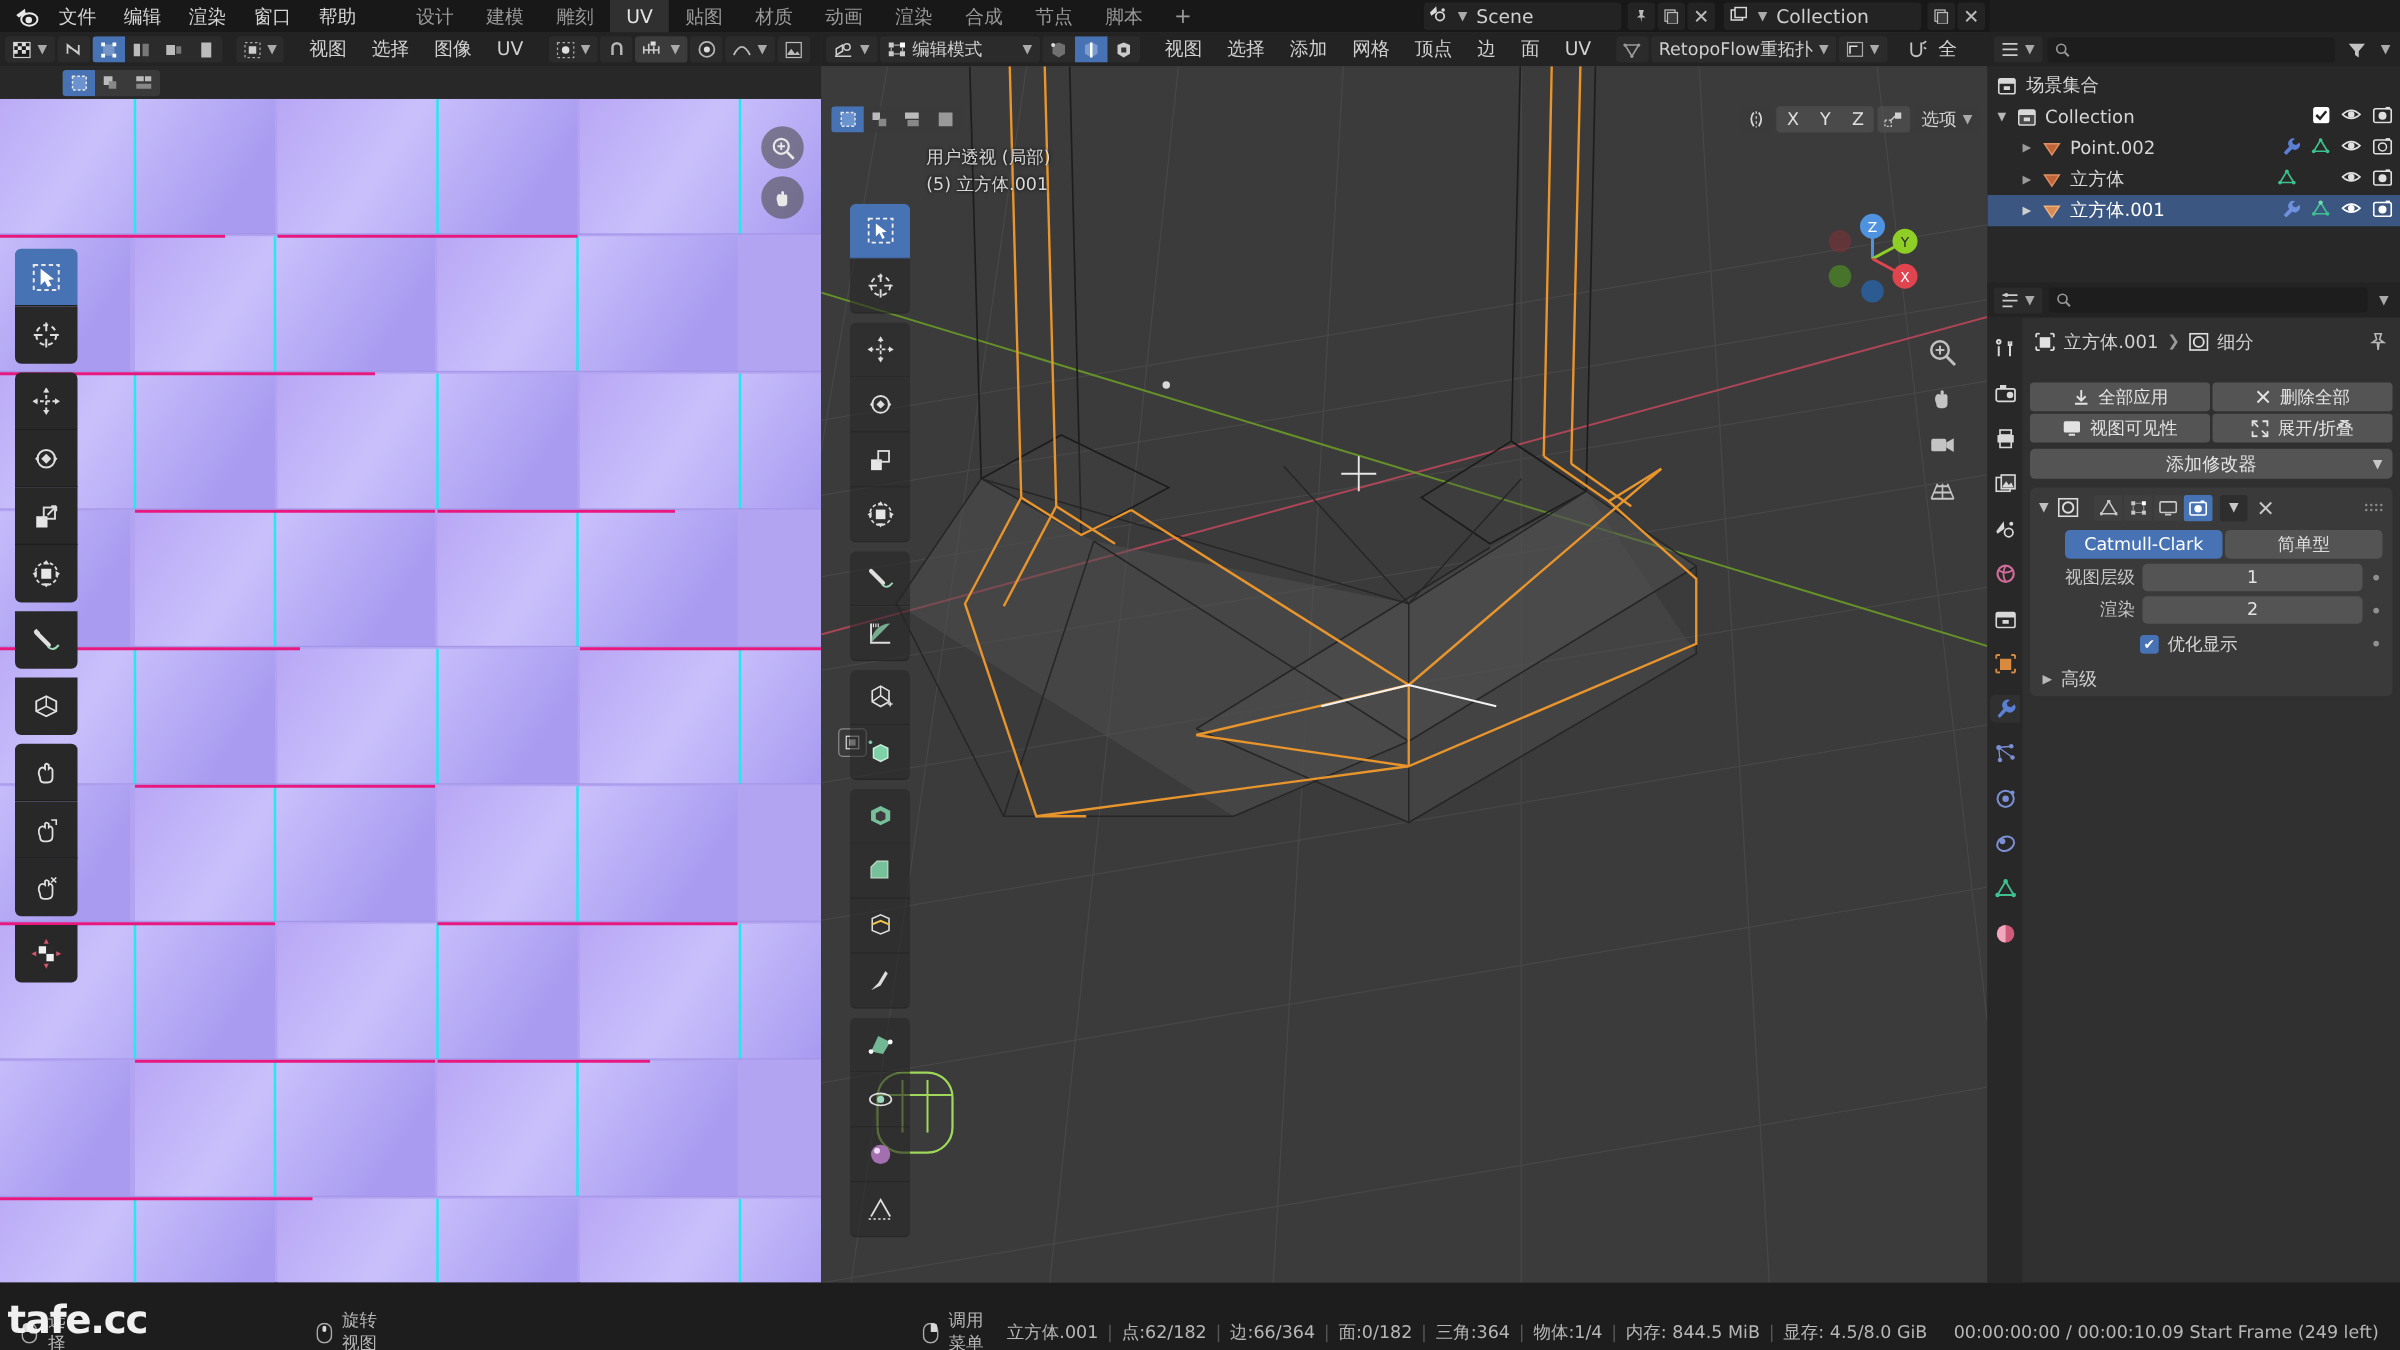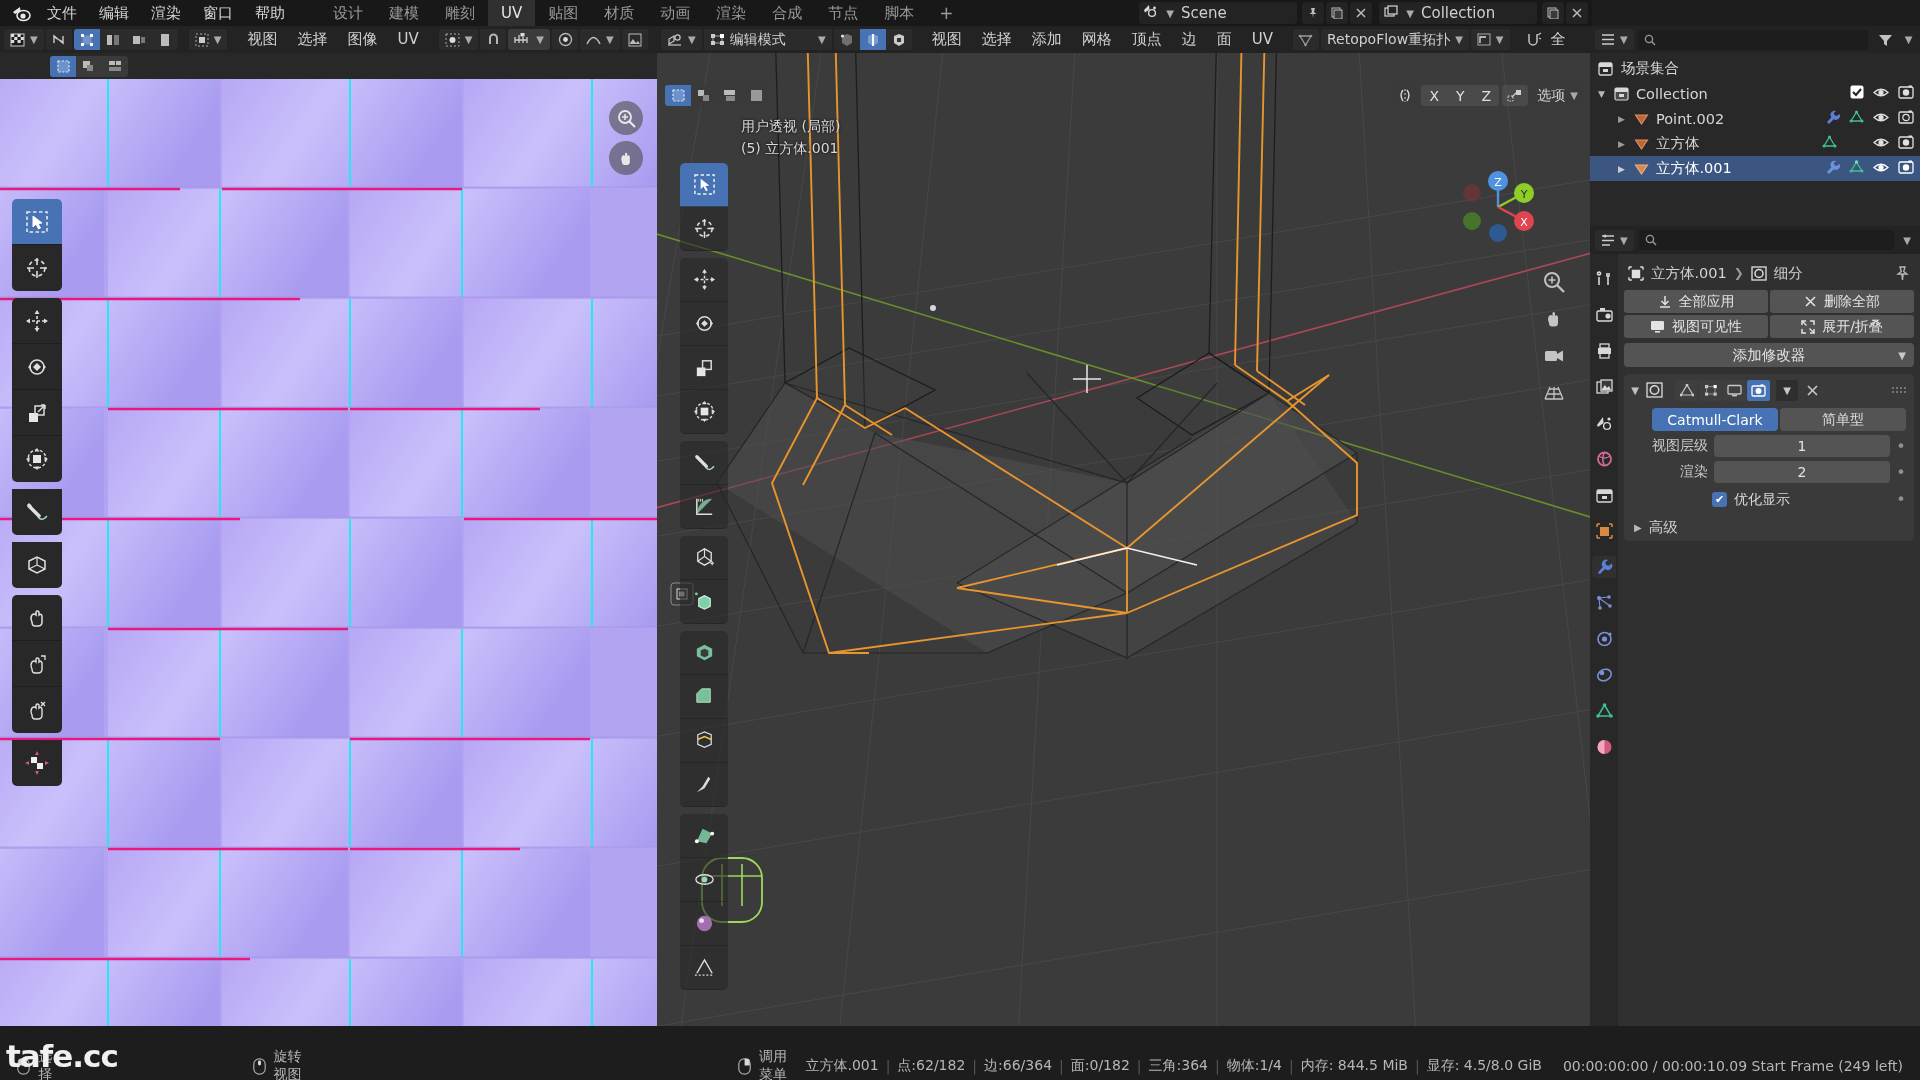--- a/index.html
+++ b/index.html
@@ -107,21 +107,21 @@
             padding:0 5px; gap:5px; }
   #pr-tabs { position:absolute; left:0; top:28px; width:28px; bottom:0;
              background:#282828; display:flex; flex-direction:column;
              align-items:center; padding-top:14px; gap:14px; }
   .ptab { width:24px; height:22px; display:flex; align-items:center;
           justify-content:center; border-radius:4px 0 0 4px; }
   .ptab.on { background:#303030; }
   #pr-body { position:absolute; left:28px; top:28px; right:0; bottom:0; padding:6px; }
   .breadcrumb { display:flex; align-items:center; gap:7px; height:26px;
                 font-size:14.5px; color:#d2d2d2; padding:0 4px; }
-  .pr-btnrow { display:flex; gap:2px; margin-top:4px; }
+  .pr-btnrow { display:flex; gap:2px; margin-top:20px; }
   .pr-btn { flex:1; height:23px; background:#545454; border-radius:3px; display:flex;
             align-items:center; justify-content:center; gap:7px; font-size:14px;
             color:#e2e2e2; }
   .pr-wide { height:24px; background:#545454; border-radius:4px; margin-top:5px;
              display:flex; align-items:center; justify-content:center;
              position:relative; font-size:14.5px; color:#e4e4e4; }
   .pr-wide .cv { position:absolute; right:8px; }
   .mod-panel { margin-top:7px; background:#3a3a3a; border-radius:5px; padding:4px; }
   .mod-hdr { height:24px; display:flex; align-items:center; gap:4px; }
   .mod-iconrow { display:flex; gap:1px; margin-left:8px; }

